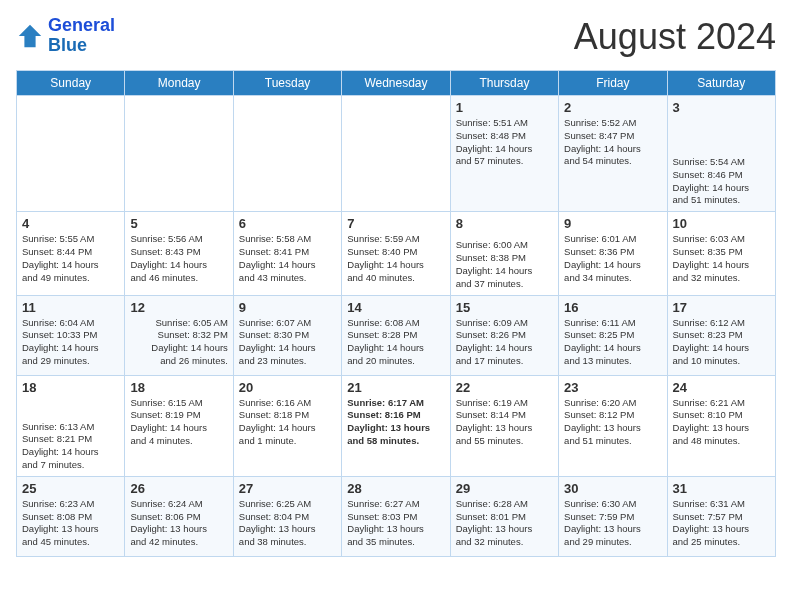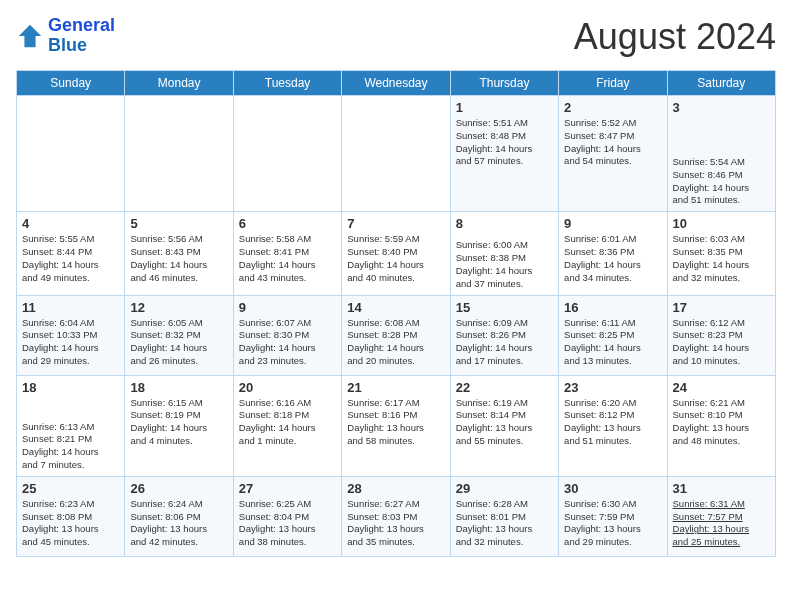--- a/index.html
+++ b/index.html
@@ -198,21 +198,21 @@
       <tr>
         <td>
           <span class="day-num">11</span>
           <div class="day-info" style="white-space: pre-line;">Sunrise: 6:04 AM
 Sunset: 10:33 PM
 Daylight: 14 hours
 and 29 minutes.</div>
         </td>
         <td>
           <span class="day-num">12</span>
-          <div class="day-info" style="white-space: pre-line;">Sunrise: 6:05 AM
+          <div class="day-info" style="white-space: pre-line; text-align: right;">Sunrise: 6:05 AM
 Sunset: 8:32 PM
 Daylight: 14 hours
 and 26 minutes.</div>
         </td>
         <td>
           <span class="day-num">9</span>
           <div class="day-info" style="white-space: pre-line;">Sunrise: 6:07 AM
 Sunset: 8:30 PM
 Daylight: 14 hours
 and 23 minutes.</div>
@@ -263,21 +263,21 @@
         </td>
         <td>
           <span class="day-num">20</span>
           <div class="day-info" style="white-space: pre-line;">Sunrise: 6:16 AM
 Sunset: 8:18 PM
 Daylight: 14 hours
 and 1 minute.</div>
         </td>
         <td>
           <span class="day-num">21</span>
-          <div class="day-info" style="white-space: pre-line;">Sunrise: 6:17 AM
+          <div class="day-info" style="white-space: pre-line; font-weight: bold;">Sunrise: 6:17 AM
 Sunset: 8:16 PM
 Daylight: 13 hours
 and 58 minutes.</div>
         </td>
         <td>
           <span class="day-num">22</span>
           <div class="day-info" style="white-space: pre-line;">Sunrise: 6:19 AM
 Sunset: 8:14 PM
 Daylight: 13 hours
 and 55 minutes.</div>
@@ -335,20 +335,20 @@
         </td>
         <td>
           <span class="day-num">30</span>
           <div class="day-info" style="white-space: pre-line;">Sunrise: 6:30 AM
 Sunset: 7:59 PM
 Daylight: 13 hours
 and 29 minutes.</div>
         </td>
         <td>
           <span class="day-num">31</span>
-          <div class="day-info" style="white-space: pre-line; text-decoration: underline;">Sunrise: 6:31 AM
+          <div class="day-info" style="white-space: pre-line;">Sunrise: 6:31 AM
 Sunset: 7:57 PM
 Daylight: 13 hours
 and 25 minutes.</div>
         </td>
       </tr>
     </tbody>
 </table>
 
 </body></html>

